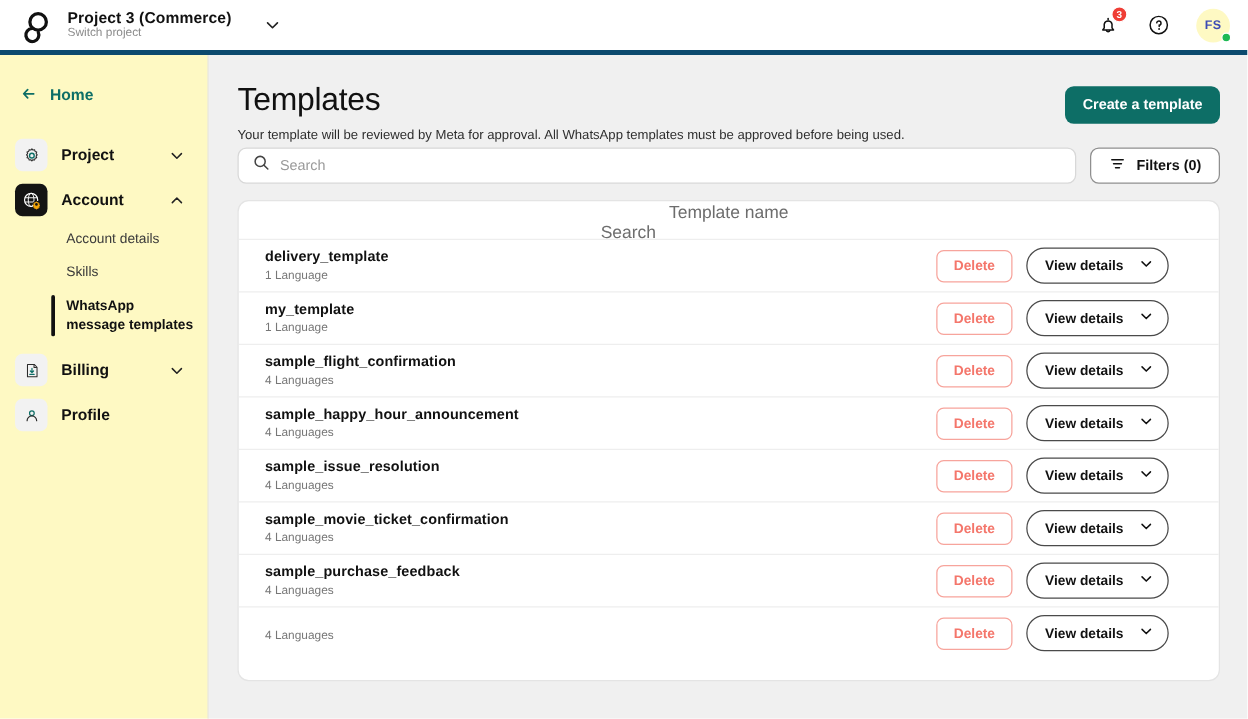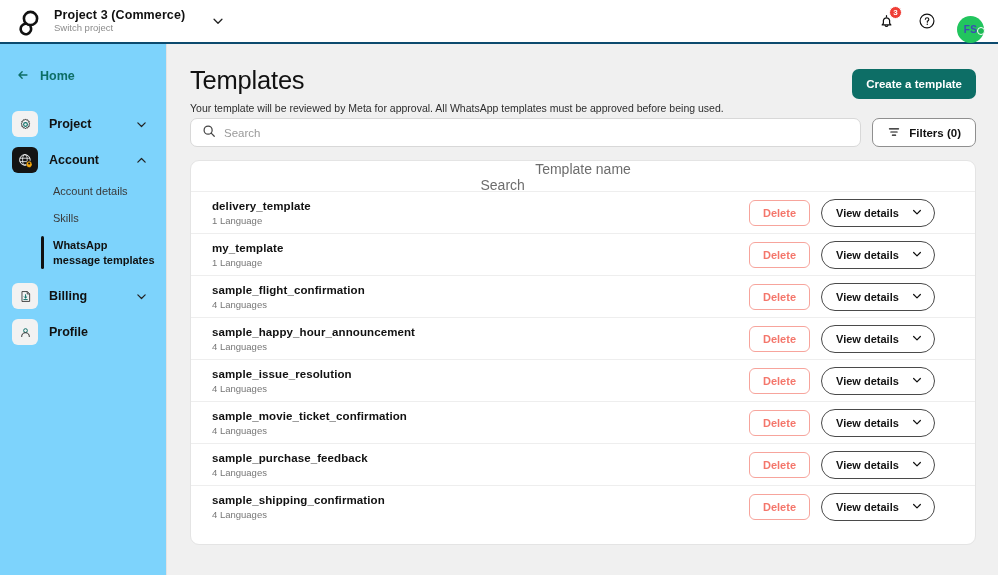--- a/index.html
+++ b/index.html
@@ -8,21 +8,21 @@
     font-family: "Liberation Sans", sans-serif;
     background: #ffffff;
     overflow: hidden;
   }
   #app { position: relative; width: 998px; height: 575px; display: flex; flex-direction: column; }
 
   
   .topbar {
     height: 44px; min-height: 44px;
     background: #ffffff;
-    border-bottom: 2px solid #0c4a6e;
+    border-bottom: 4px solid #0c4a6e;
     display: flex; align-items: center;
     padding: 0 14px 0 12px;
   }
   .brand { display: flex; align-items: center; gap: 12px; }
   .logo-mark { width: 30px; height: 30px; display: block; }
   .proj-block { display: flex; flex-direction: column; justify-content: center; line-height: 1.15; }
   .proj-name { font-size: 12.5px; font-weight: 700; color: #111111; letter-spacing: .1px; }
   .proj-sub { font-size: 9.5px; color: #8b8b8b; margin-top: 1px; }
   .proj-caret { margin-left: 14px; display: flex; align-items: center; cursor: pointer; }
   .spacer { flex: 1; }
@@ -32,38 +32,38 @@
     position: absolute; top: -4px; right: -5px;
     min-width: 13px; height: 13px; padding: 0 3px;
     background: #ef3e36; color: #fff;
     border-radius: 999px; font-size: 8px; font-weight: 700;
     display: flex; align-items: center; justify-content: center;
     border: 1.5px solid #fff;
   }
   .avatar-wrap { position: relative; width: 27px; height: 27px; }
   .avatar {
     width: 27px; height: 27px; border-radius: 50%;
-    background: #22c55e; color: #3c4bb5;
+    background: #fef9c3; color: #3c4bb5;
     font-size: 10px; font-weight: 700;
     display: flex; align-items: center; justify-content: center;
-    letter-spacing: .3px; cursor: pointer; margin-top: 8px;
+    letter-spacing: .3px; cursor: pointer;
   }
   .presence {
     position: absolute; right: -1px; bottom: 0px;
     width: 8px; height: 8px; border-radius: 50%;
     background: #1db954; border: 1.5px solid #fff;
   }
 
   
   .body-row { flex: 1; display: flex; min-height: 0; }
 
   
   .sidebar {
     width: 167px; min-width: 167px;
-    background: #7dd3fc;
+    background: #fef9c3;
     border-right: 1px solid #e3e3e3;
     padding-top: 18px;
     overflow: hidden;
   }
   .home-link {
     display: flex; align-items: center; gap: 10px;
     padding: 0 0 0 16px; height: 28px;
     color: #0d6e66; font-size: 12.5px; font-weight: 700;
     cursor: pointer;
   }
@@ -447,21 +447,20 @@
                 <button class="btn-view">
                   <span>View details</span>
                   <span><svg viewBox="0 0 16 16" width="12" height="12">
                       <path d="M3.5 6 L8 10.5 L12.5 6" fill="none" stroke="#111" stroke-width="1.6" stroke-linecap="round" stroke-linejoin="round"></path>
                     </svg></span>
                 </button>
               </div>
             </div>
             <div class="row">
               <div class="cell-name">
-                <span class="tpl-name">sample_shipping_confirmation</span>
                 <span class="tpl-langs">4 Languages</span>
               </div>
               <div class="cell-actions">
                 <button class="btn-delete">Delete</button>
                 <button class="btn-view">
                   <span>View details</span>
                   <span><svg viewBox="0 0 16 16" width="12" height="12">
                       <path d="M3.5 6 L8 10.5 L12.5 6" fill="none" stroke="#111" stroke-width="1.6" stroke-linecap="round" stroke-linejoin="round"></path>
                     </svg></span>
                 </button>

